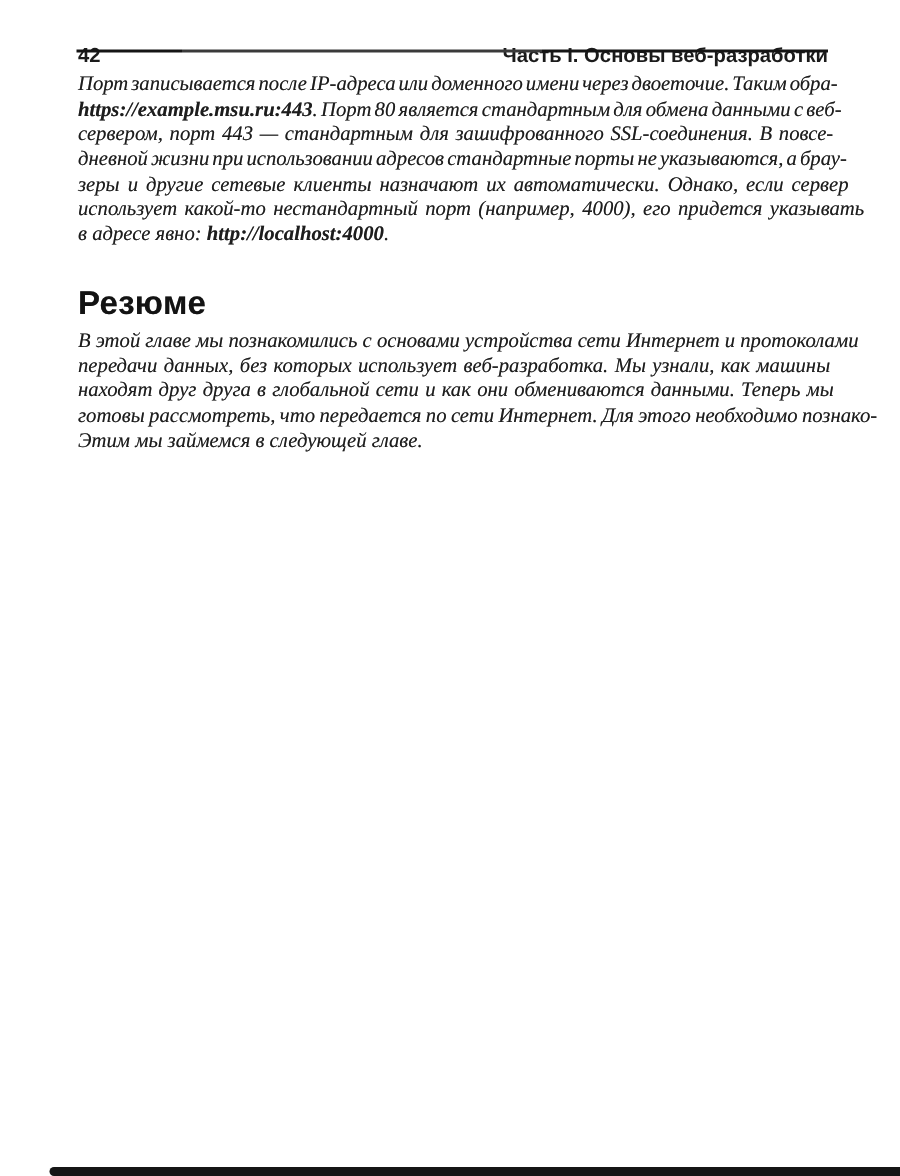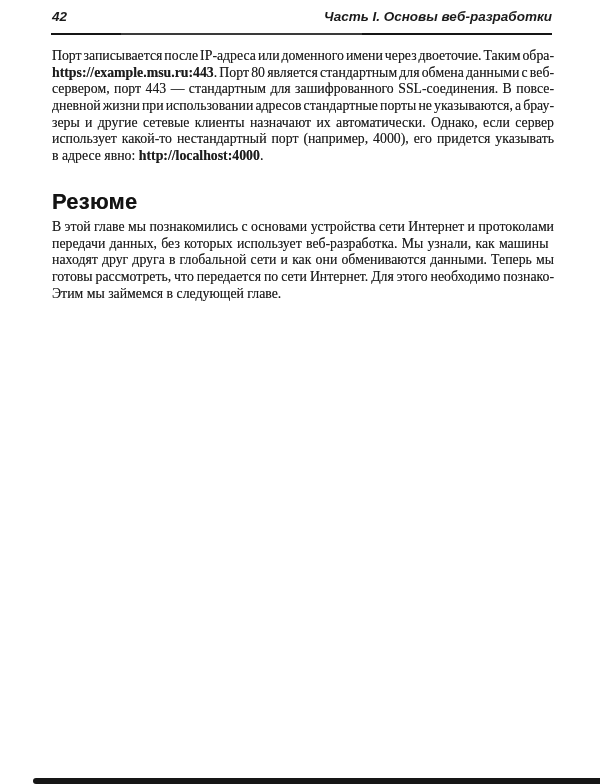--- a/index.html
+++ b/index.html
@@ -9,40 +9,41 @@
     position: relative;
     overflow: hidden;
     font-family: "Liberation Serif", serif;
     color: #1c1c1c;
   }
   .page { position: absolute; inset: 0; }
 
   
   .running-header {
     position: absolute;
-    left: 52px; width: 500px; top: 9px;
+    left: 52px; width: 500px; top: 29px;
     display: flex; justify-content: space-between; align-items: baseline;
     font-family: "Liberation Sans", sans-serif;
-    font-style: italic; font-weight: 700;
+    font-weight: 700;
     font-size: 13.5px; line-height: 15px;
     color: #1b1b1b;
   }
   .header-rule {
     position: absolute;
     left: 51px; width: 501px; top: 33px; height: 2px;
     background: linear-gradient(to right, #151515 0 14%, #3a3a3a 14% 62%, #151515 62% 100%);
   }
 
   
   .para {
     position: absolute;
     left: 52px; width: 502px;
     font-size: 13.8px;
     color: #1d1d1d;
     text-shadow: 0 0 0.4px rgba(0,0,0,0.5);
+    font-style: italic;
   }
   .para-1 { top: 48px; }
   .para-2 { top: 219px; }
   .pline {
     height: 16.7px; line-height: 16.7px;
     white-space: nowrap;
     overflow: visible;
   }
   .pline .b { font-weight: 700; }
 

